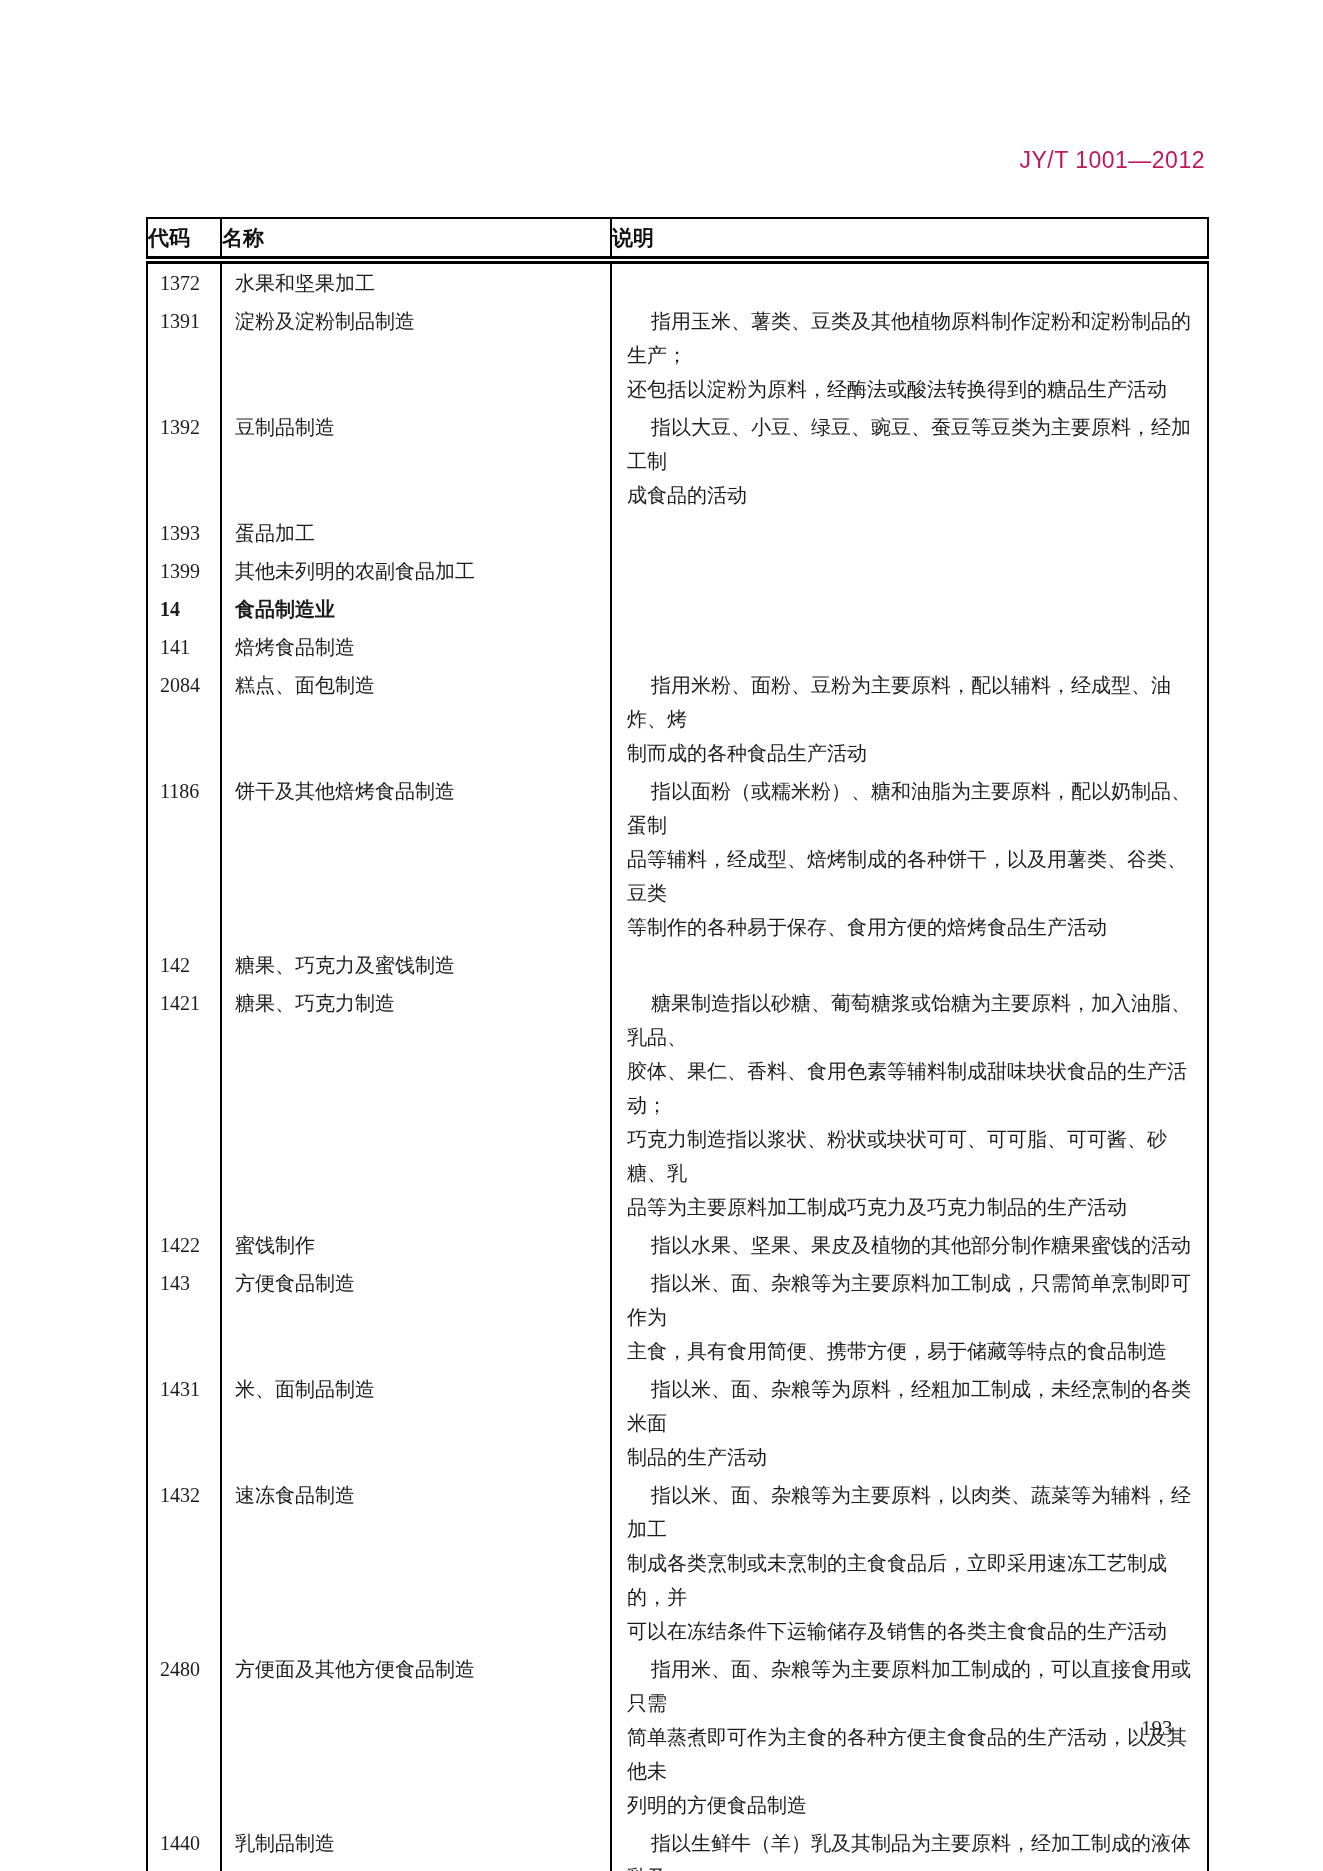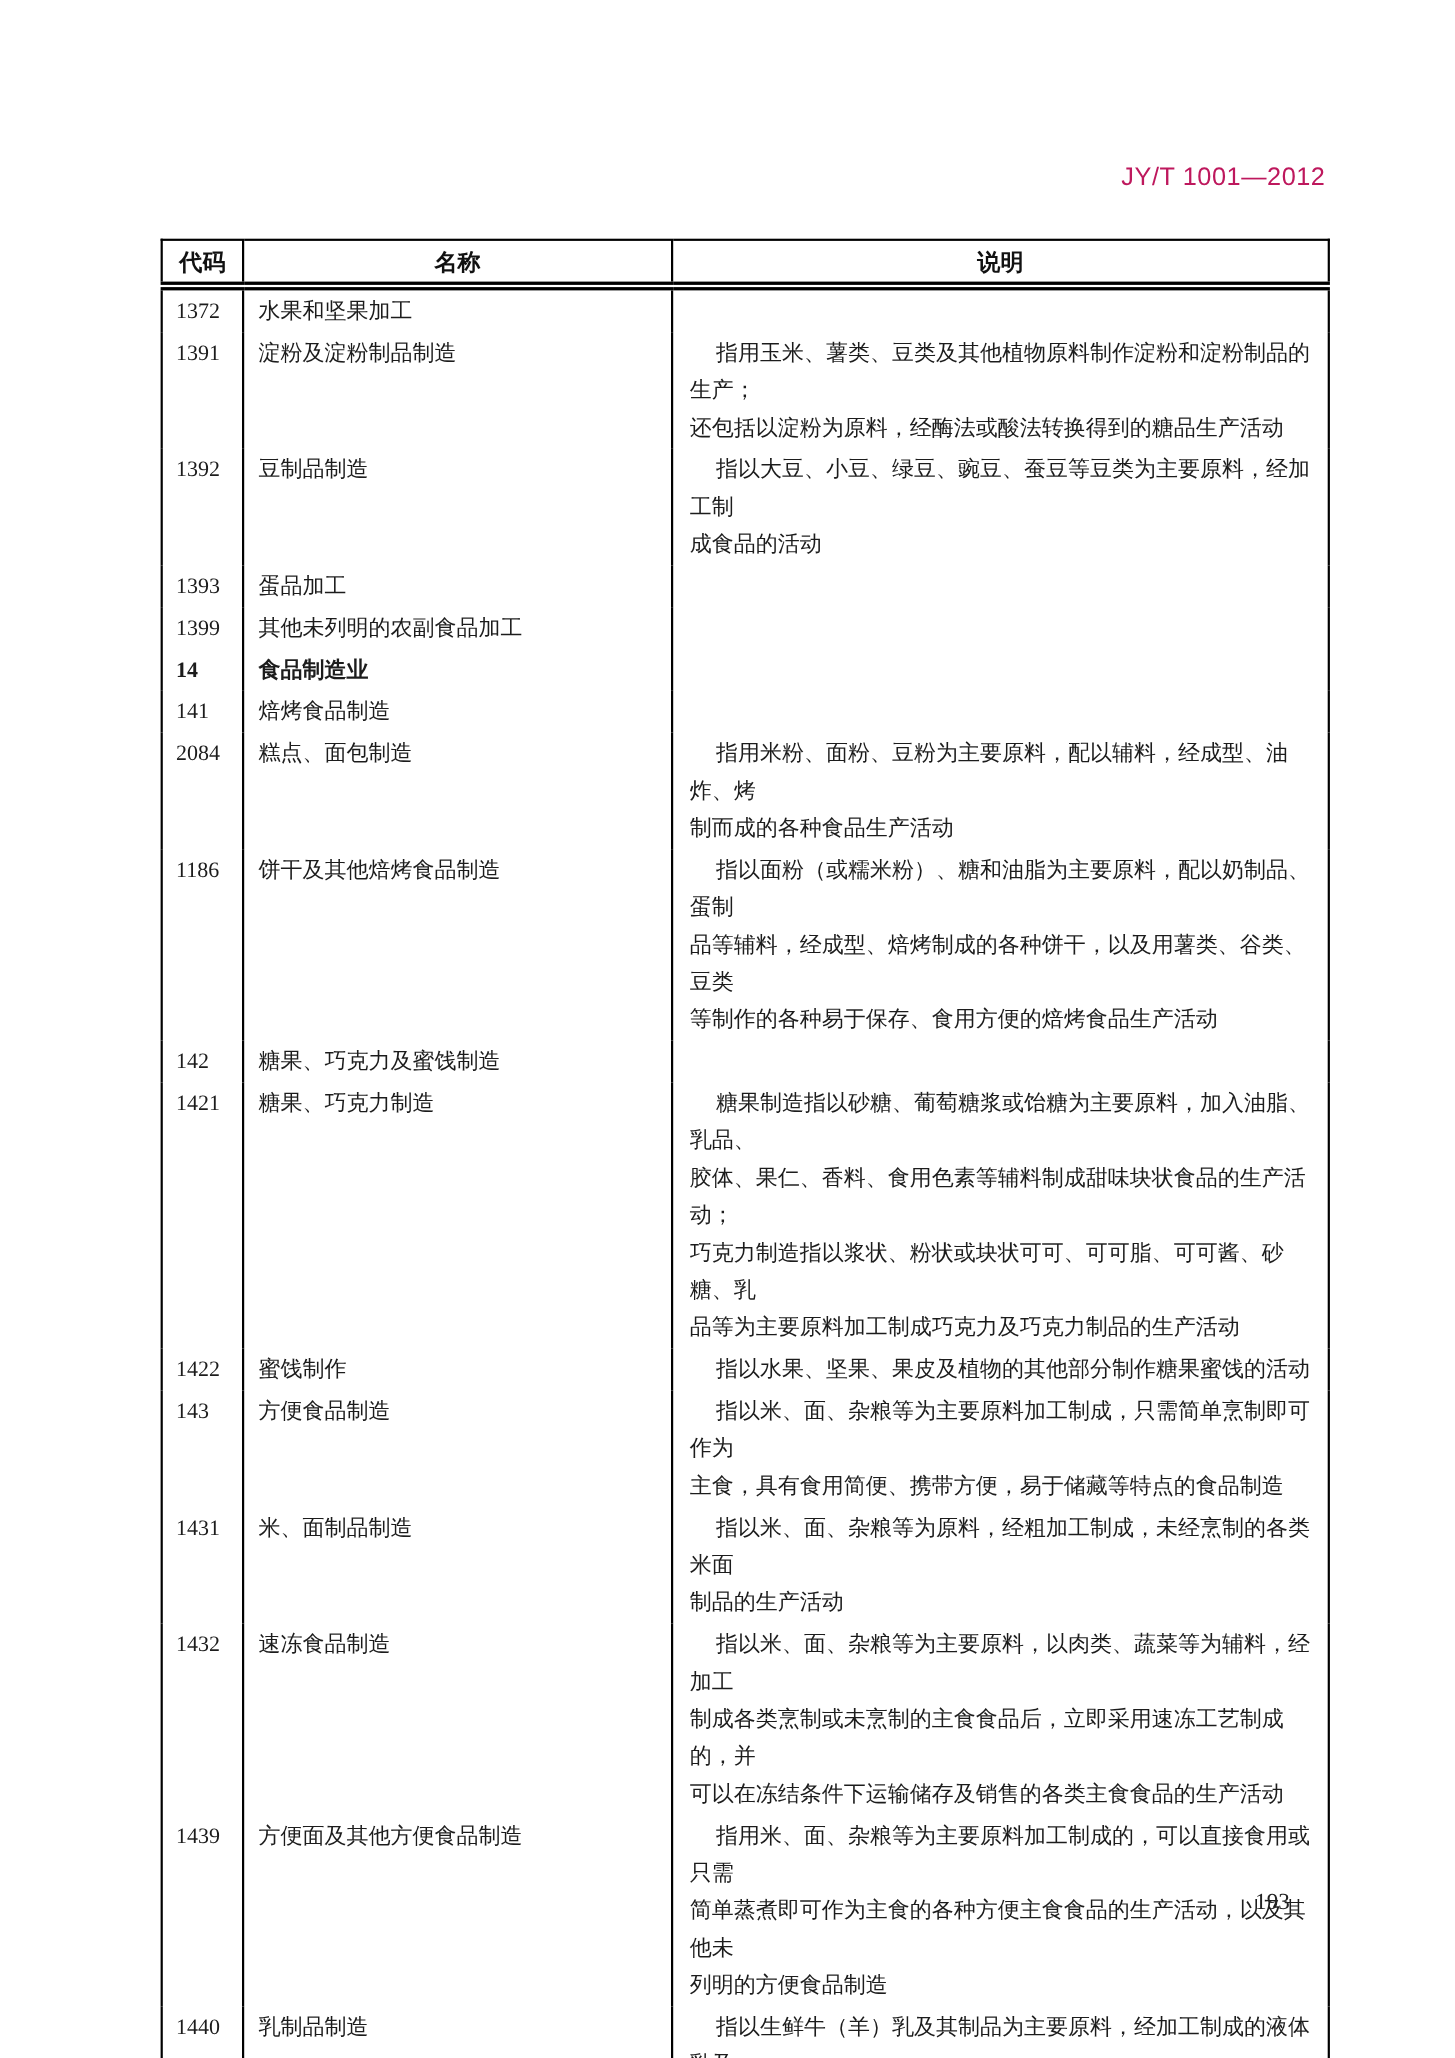--- a/index.html
+++ b/index.html
@@ -41,21 +41,21 @@
   col.c-code { width: 74px; }
   col.c-name { width: 390px; }
   col.c-desc { width: 597px; }
   th + th, td + td {
     border-left: 2px solid #000;
   }
   thead th {
     font-family: "Liberation Sans", "DejaVu Sans", sans-serif;
     font-weight: bold;
     font-size: 21px;
-    text-align: center;
+    text-align: left;
     padding: 5px 0 4px 0;
     border-bottom: 8px double #000;
     color: #111;
   }
   tbody td {
     vertical-align: top;
     font-size: 20px;
     line-height: 34px;
     padding: 2px 0;
   }
@@ -185,21 +185,21 @@
 制品的生产活动</td>
         </tr>
         <tr>
           <td class="cell-code">1432</td>
           <td class="cell-name">速冻食品制造</td>
           <td class="cell-desc">指以米、面、杂粮等为主要原料，以肉类、蔬菜等为辅料，经加工
 制成各类烹制或未烹制的主食食品后，立即采用速冻工艺制成的，并
 可以在冻结条件下运输储存及销售的各类主食食品的生产活动</td>
         </tr>
         <tr>
-          <td class="cell-code">1439</td>
+          <td class="cell-code">2480</td>
           <td class="cell-name">方便面及其他方便食品制造</td>
           <td class="cell-desc">指用米、面、杂粮等为主要原料加工制成的，可以直接食用或只需
 简单蒸煮即可作为主食的各种方便主食食品的生产活动，以及其他未
 列明的方便食品制造</td>
         </tr>
         <tr>
           <td class="cell-code">1440</td>
           <td class="cell-name">乳制品制造</td>
           <td class="cell-desc">指以生鲜牛（羊）乳及其制品为主要原料，经加工制成的液体乳及
 固体乳（乳粉、炼乳、乳脂肪、干酪等）制品的生产活动；不包括含

